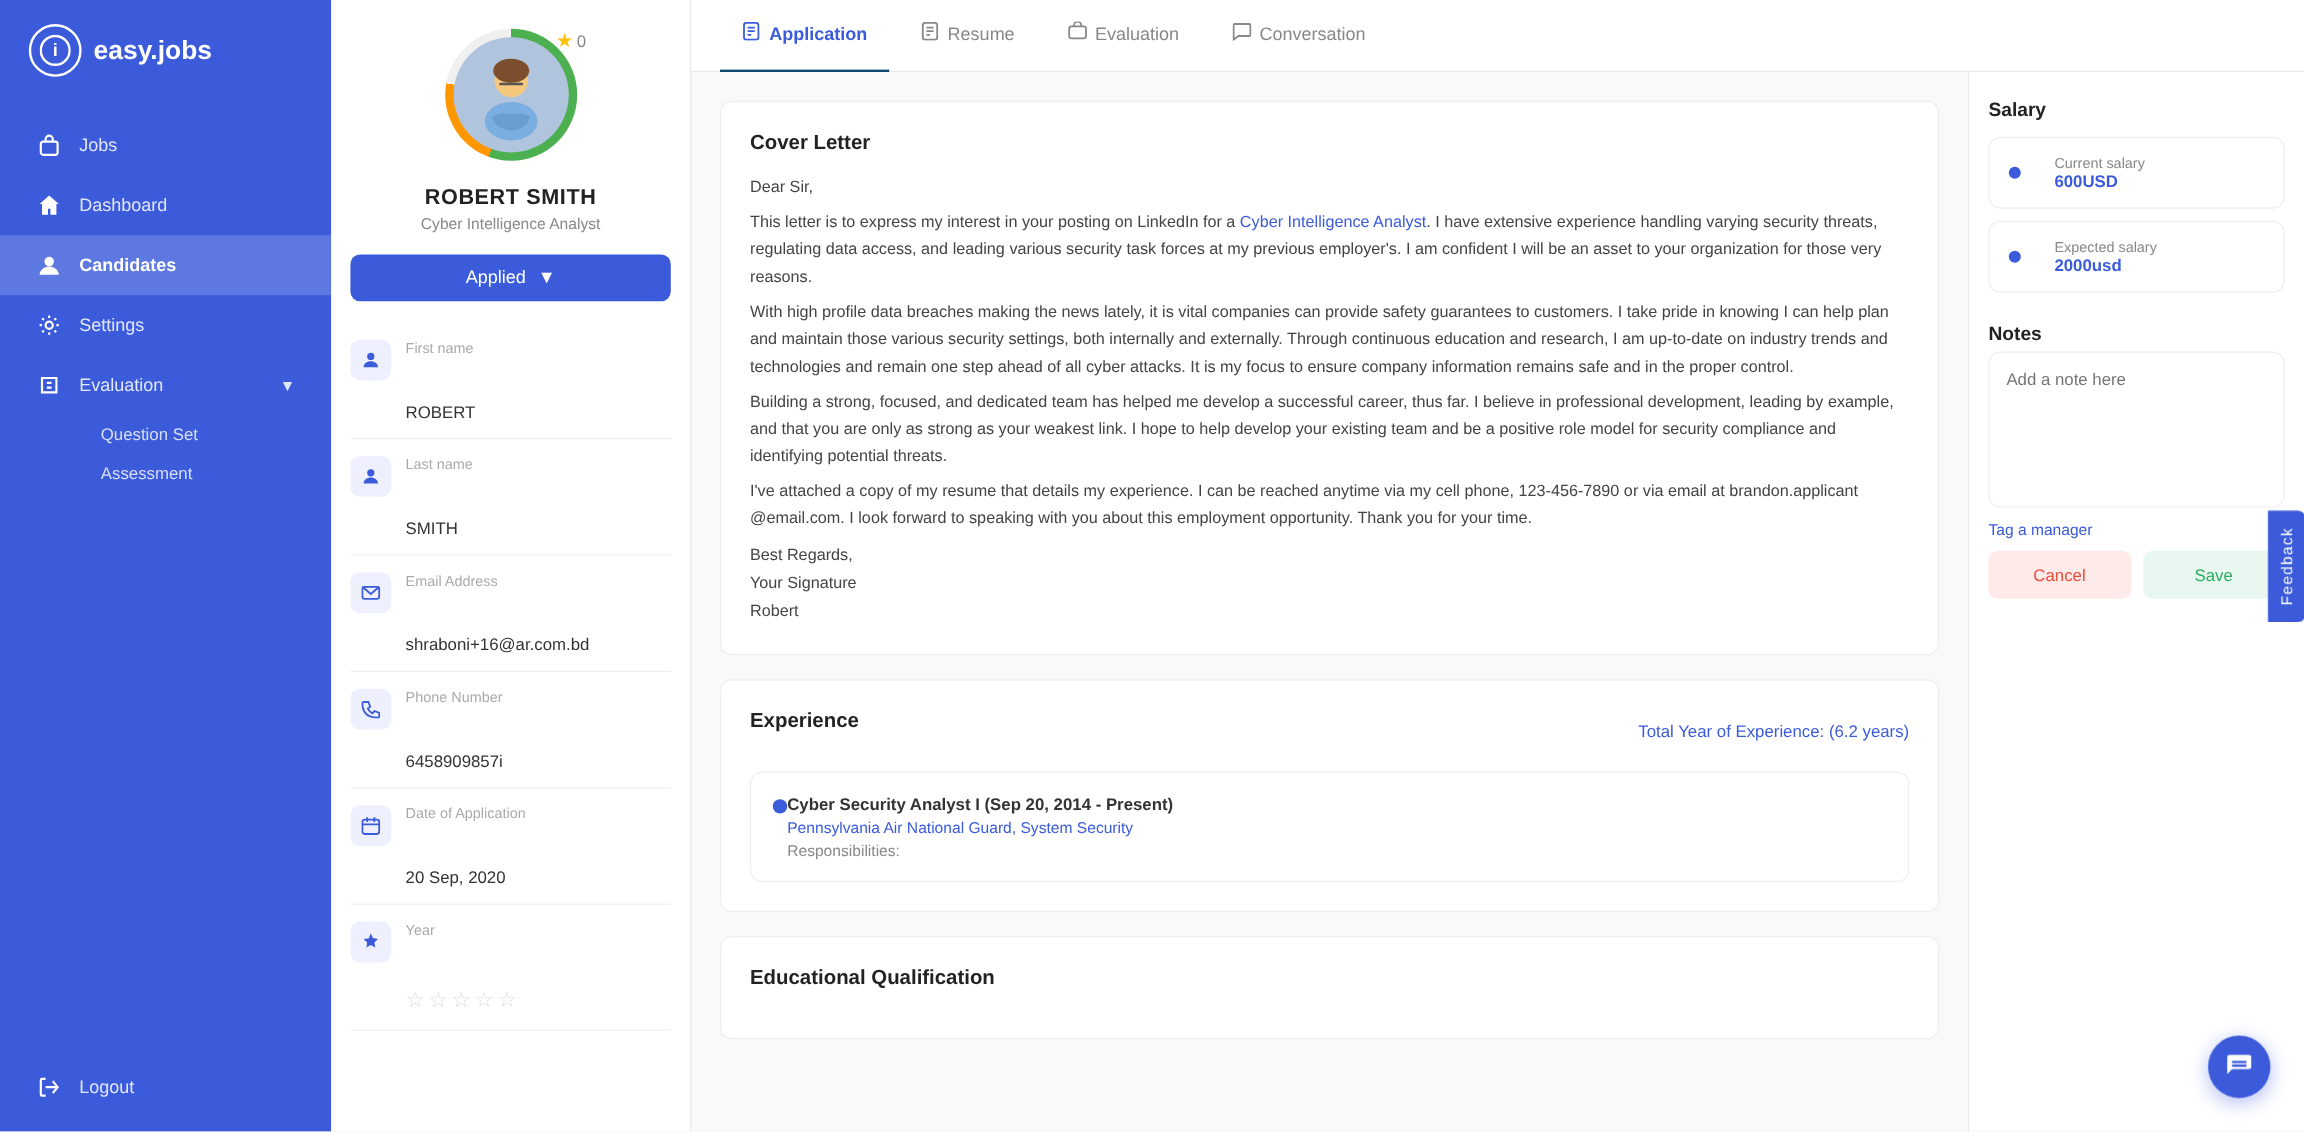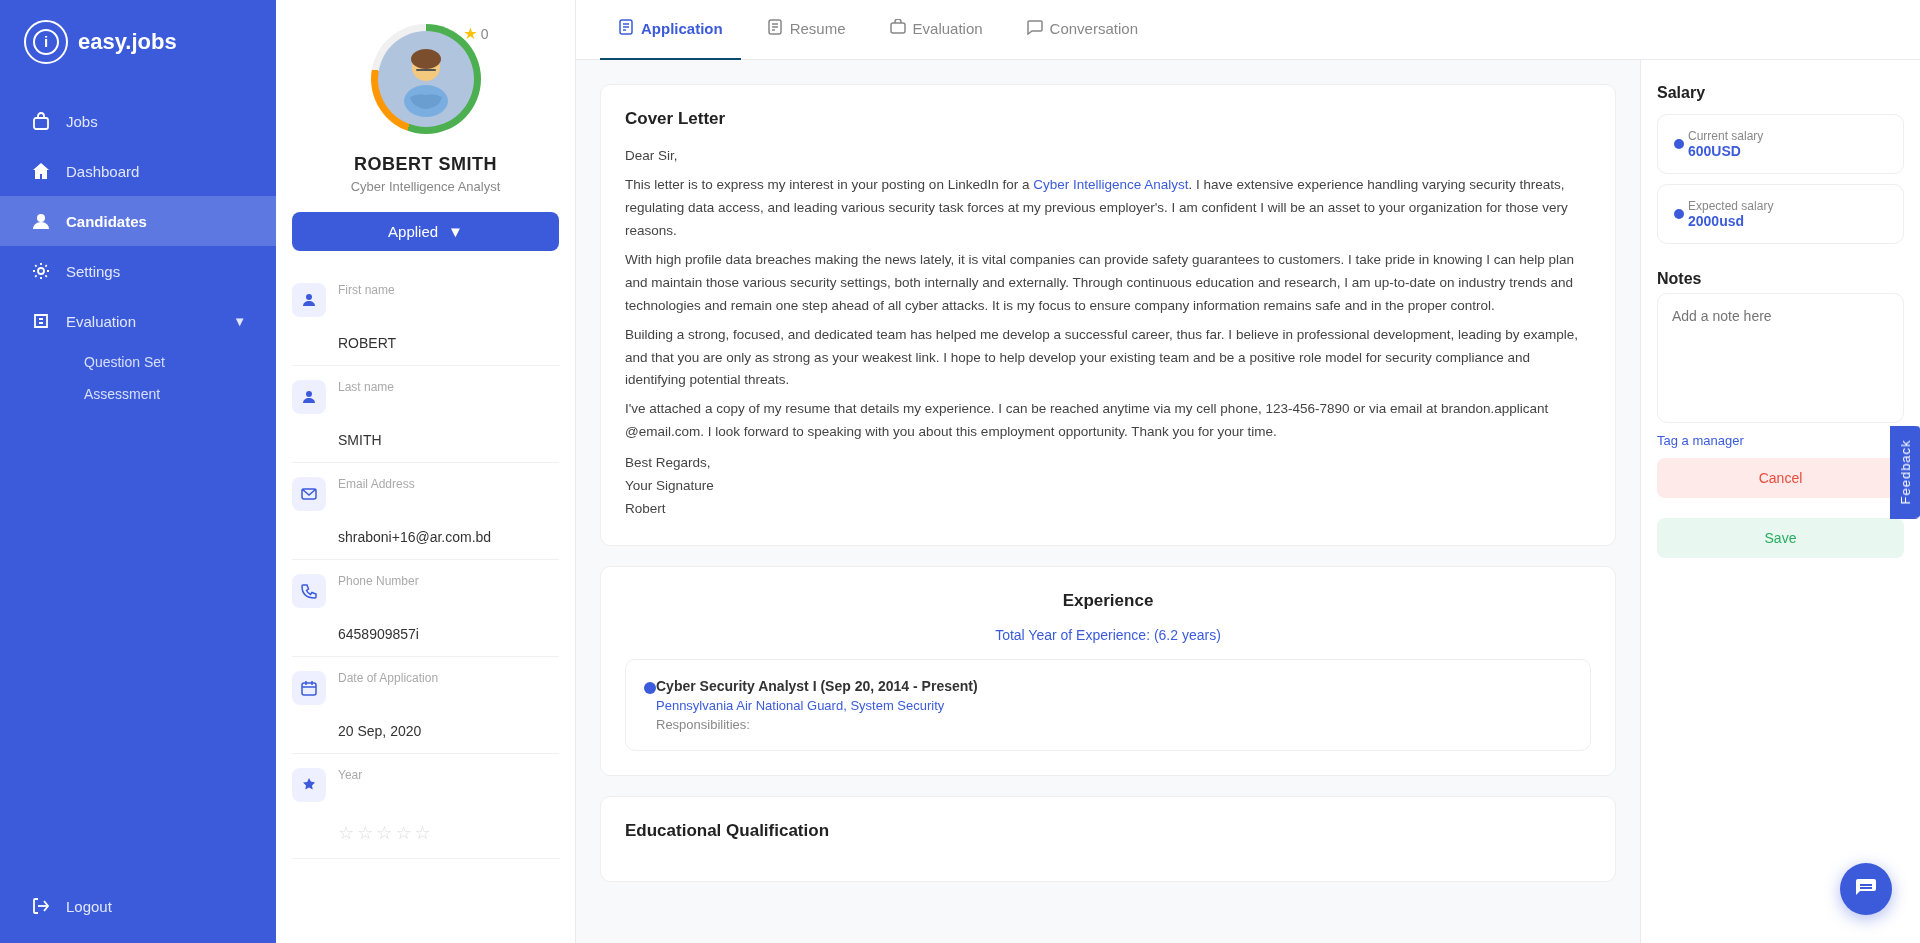--- a/index.html
+++ b/index.html
@@ -243,21 +243,20 @@
       font-size: 13.5px;
       color: #444;
       line-height: 1.7;
     }
     .cover-letter-text .link { color: #3b5bdb; text-decoration: none; }
     .experience-header {
       display: flex;
       justify-content: space-between;
       align-items: center;
       margin-bottom: 16px;
-      flex-direction: column;
     }
     .experience-years { font-size: 14px; color: #555; }
     .experience-years span { color: #3b5bdb; font-weight: 500; }
     .experience-item {
       border: 1px solid #eee;
       border-radius: 10px;
       padding: 18px;
       display: flex;
     }
     .exp-dot {
@@ -290,21 +289,21 @@
       font-weight: 700;
       color: #222;
       margin-bottom: 12px;
     }
     .salary-card {
       border: 1px solid #eee;
       border-radius: 10px;
       padding: 14px 16px;
       display: flex;
       align-items: center;
-      gap: 4px;
+      gap: 28px;
       margin-bottom: 10px;
     }
     .salary-dot {
       width: 10px;
       height: 10px;
       border-radius: 50%;
       background: #3b5bdb;
       flex-shrink: 0;
     }
     .salary-info { display: flex; flex-direction: column; }
@@ -331,23 +330,22 @@
     .tag-manager-link {
       color: #3b5bdb;
       font-size: 13px;
       text-decoration: none;
       display: block;
       margin-top: 6px;
       cursor: pointer;
     }
     .notes-actions {
       display: flex;
-      gap: 20px;
+      gap: 10px;
       margin-top: 10px;
-      flex-direction: column;
     }
     .cancel-btn {
       flex: 1;
       background: #ffeaea;
       color: #e74c3c;
       border: none;
       border-radius: 8px;
       padding: 12px;
       font-size: 14px;
       font-weight: 500;

